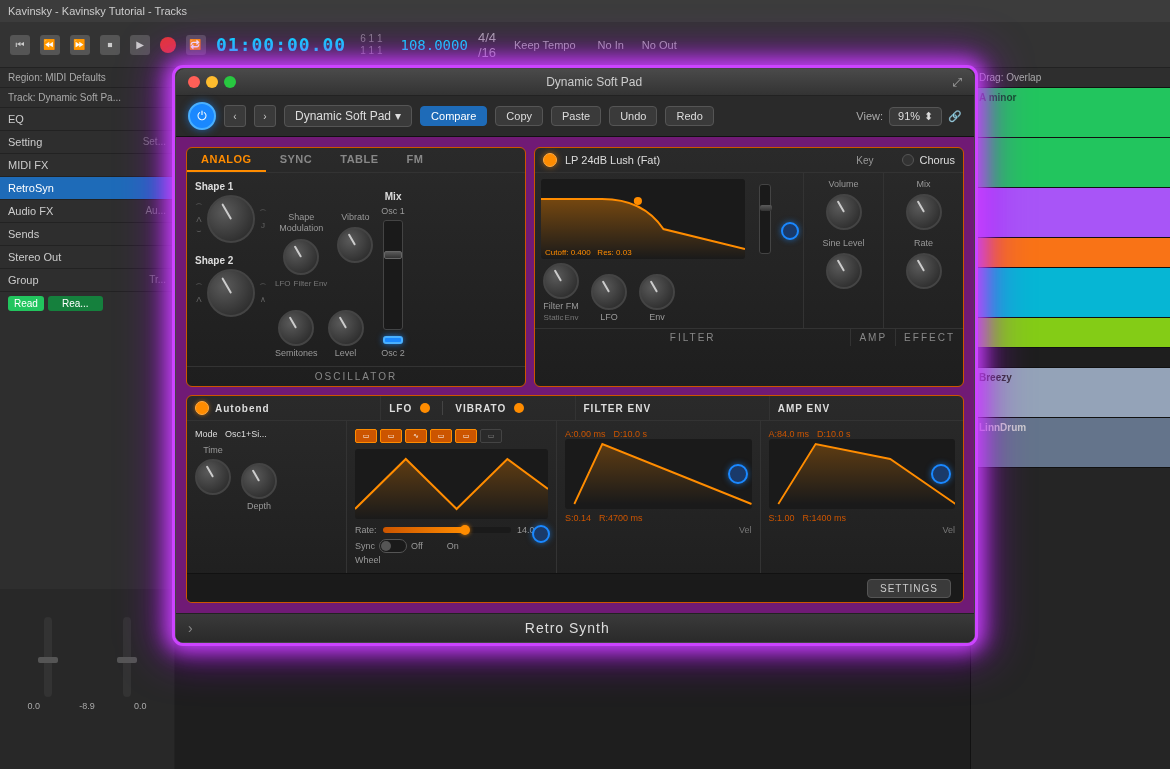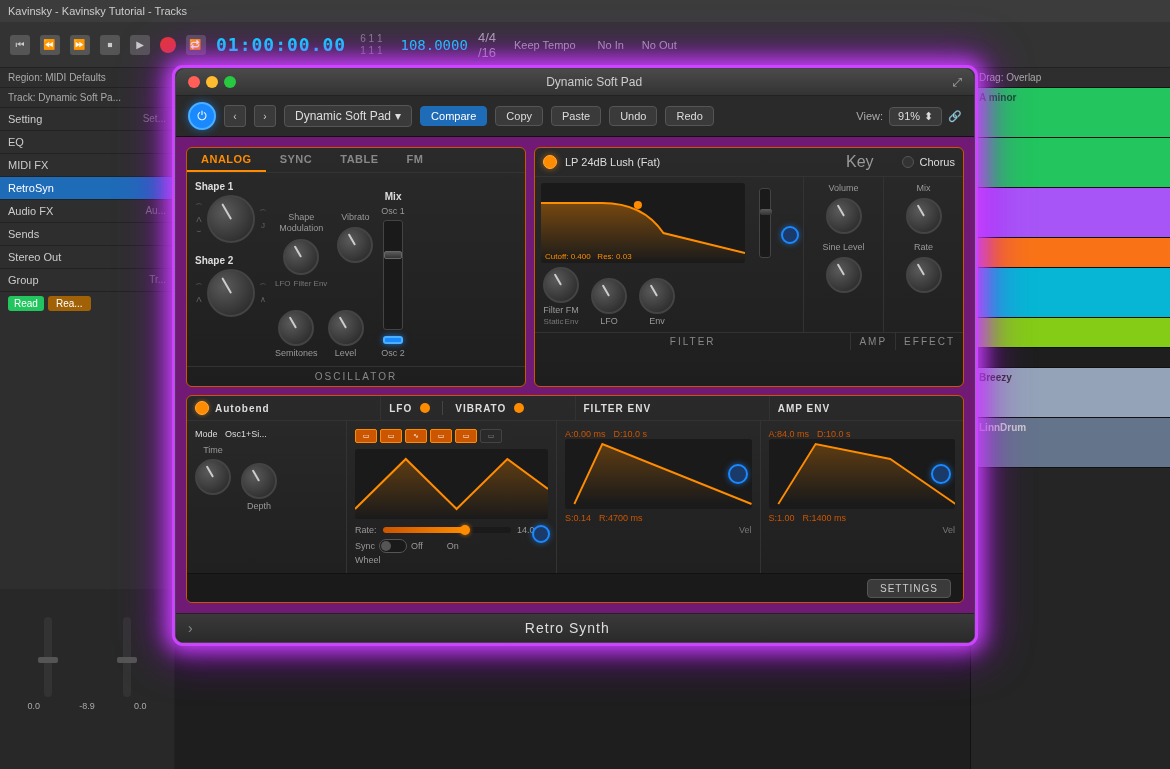--- a/index.html
+++ b/index.html
@@ -441,21 +441,21 @@
       box-shadow: 0 0 6px rgba(255,140,0,0.6);
       flex-shrink: 0;
     }
     .filter-type-label {
       font-size: 11px;
       color: #ddd;
       font-weight: 500;
     }
     .filter-key-label {
       margin-left: auto;
-      font-size: 16px;
+      font-size: 10px;
       color: #999;
     }
 
     
     .filter-display {
       height: 80px;
       background: #1a1a1a;
       margin: 6px;
       border-radius: 3px;
       position: relative;
@@ -733,40 +733,40 @@
     <span>/16</span>
   </div>
   <div style="margin-left:8px;font-size:11px;color:#aaa;">Keep Tempo</div>
   <div style="margin-left:12px;font-size:11px;color:#aaa;">No In</div>
   <div style="margin-left:8px;font-size:11px;color:#aaa;">No Out</div>
 </div>
 
 <div class="left-sidebar">
   <div class="sidebar-region">Region: MIDI Defaults</div>
   <div class="sidebar-track">Track: Dynamic Soft Pa...</div>
+  <div class="sidebar-item">EQ</div>
   <div class="sidebar-item">
     <span>Setting</span>
     <span style="float:right;color:#777;font-size:10px;">Set...</span>
   </div>
-  <div class="sidebar-item">EQ</div>
   <div class="sidebar-item">MIDI FX</div>
   <div class="sidebar-item active">RetroSyn</div>
   <div class="sidebar-item">
     <span>Audio FX</span>
     <span style="float:right;color:#777;font-size:10px;">Au...</span>
   </div>
   <div class="sidebar-item">Sends</div>
   <div class="sidebar-item">Stereo Out</div>
   <div class="sidebar-item">
     <span>Group</span>
     <span style="float:right;color:#777;font-size:10px;">Tr...</span>
   </div>
   <div style="display:flex;gap:4px;padding:4px 8px;">
     <span style="background:#22c55e;color:#fff;font-size:10px;padding:2px 6px;border-radius:3px;">Read</span>
-    <span style="background:#a16207;color:#fff;font-size:10px;padding:2px 8px;border-radius:3px;">Rea...</span>
+    <span style="background:#15803d;color:#fff;font-size:10px;padding:2px 14px;border-radius:3px;">Rea...</span>
   </div>
 
   <div class="sidebar-fader-area">
     <div style="display:flex;justify-content:space-around;align-items:flex-end;height:100px;">
       <div style="display:flex;flex-direction:column;align-items:center;gap:4px;">
         <div style="width:8px;height:80px;background:#333;border-radius:4px;position:relative;">
           <div style="width:20px;height:6px;background:#555;border-radius:2px;position:absolute;top:40px;left:-6px;"></div>
         </div>
       </div>
       <div style="display:flex;flex-direction:column;align-items:center;gap:4px;">

